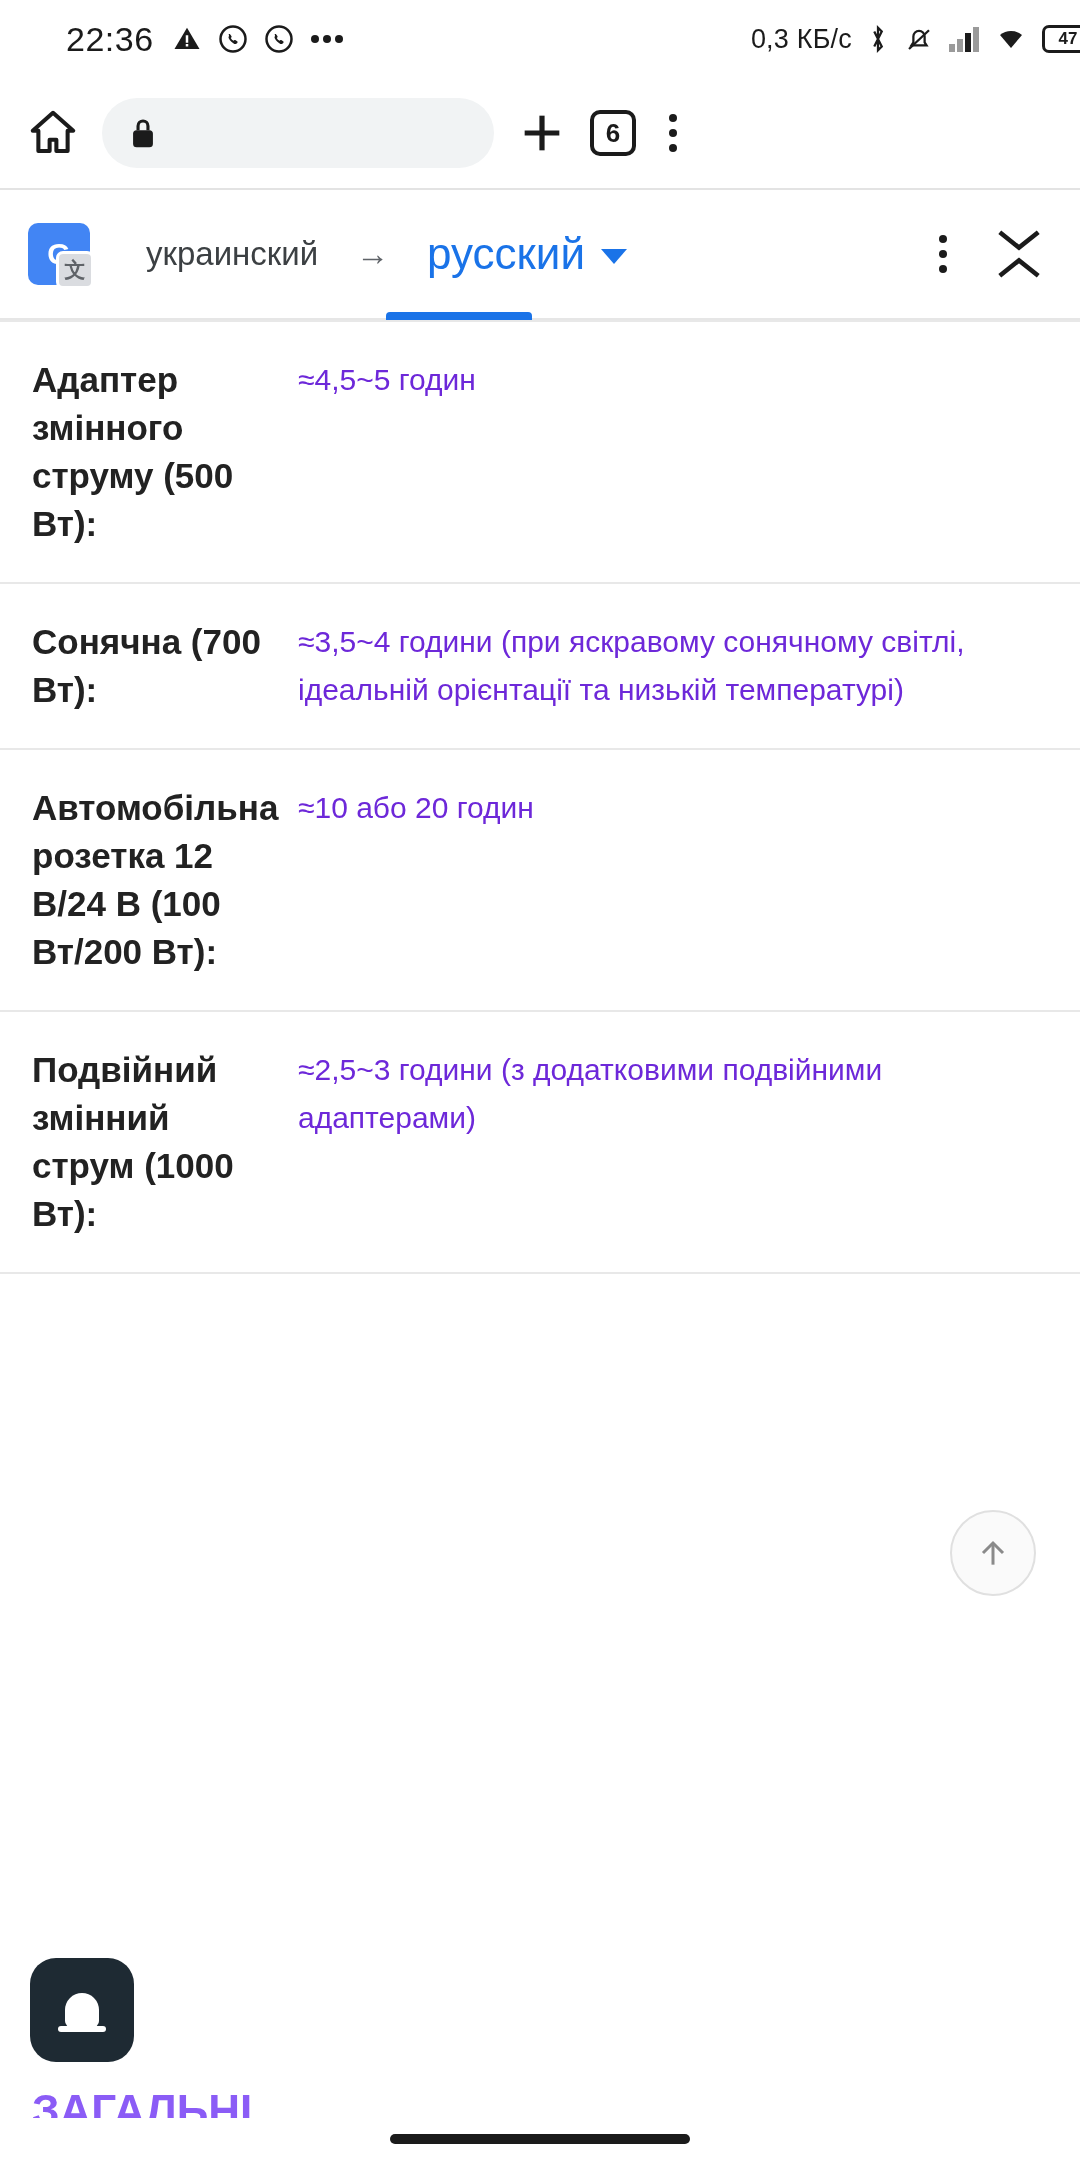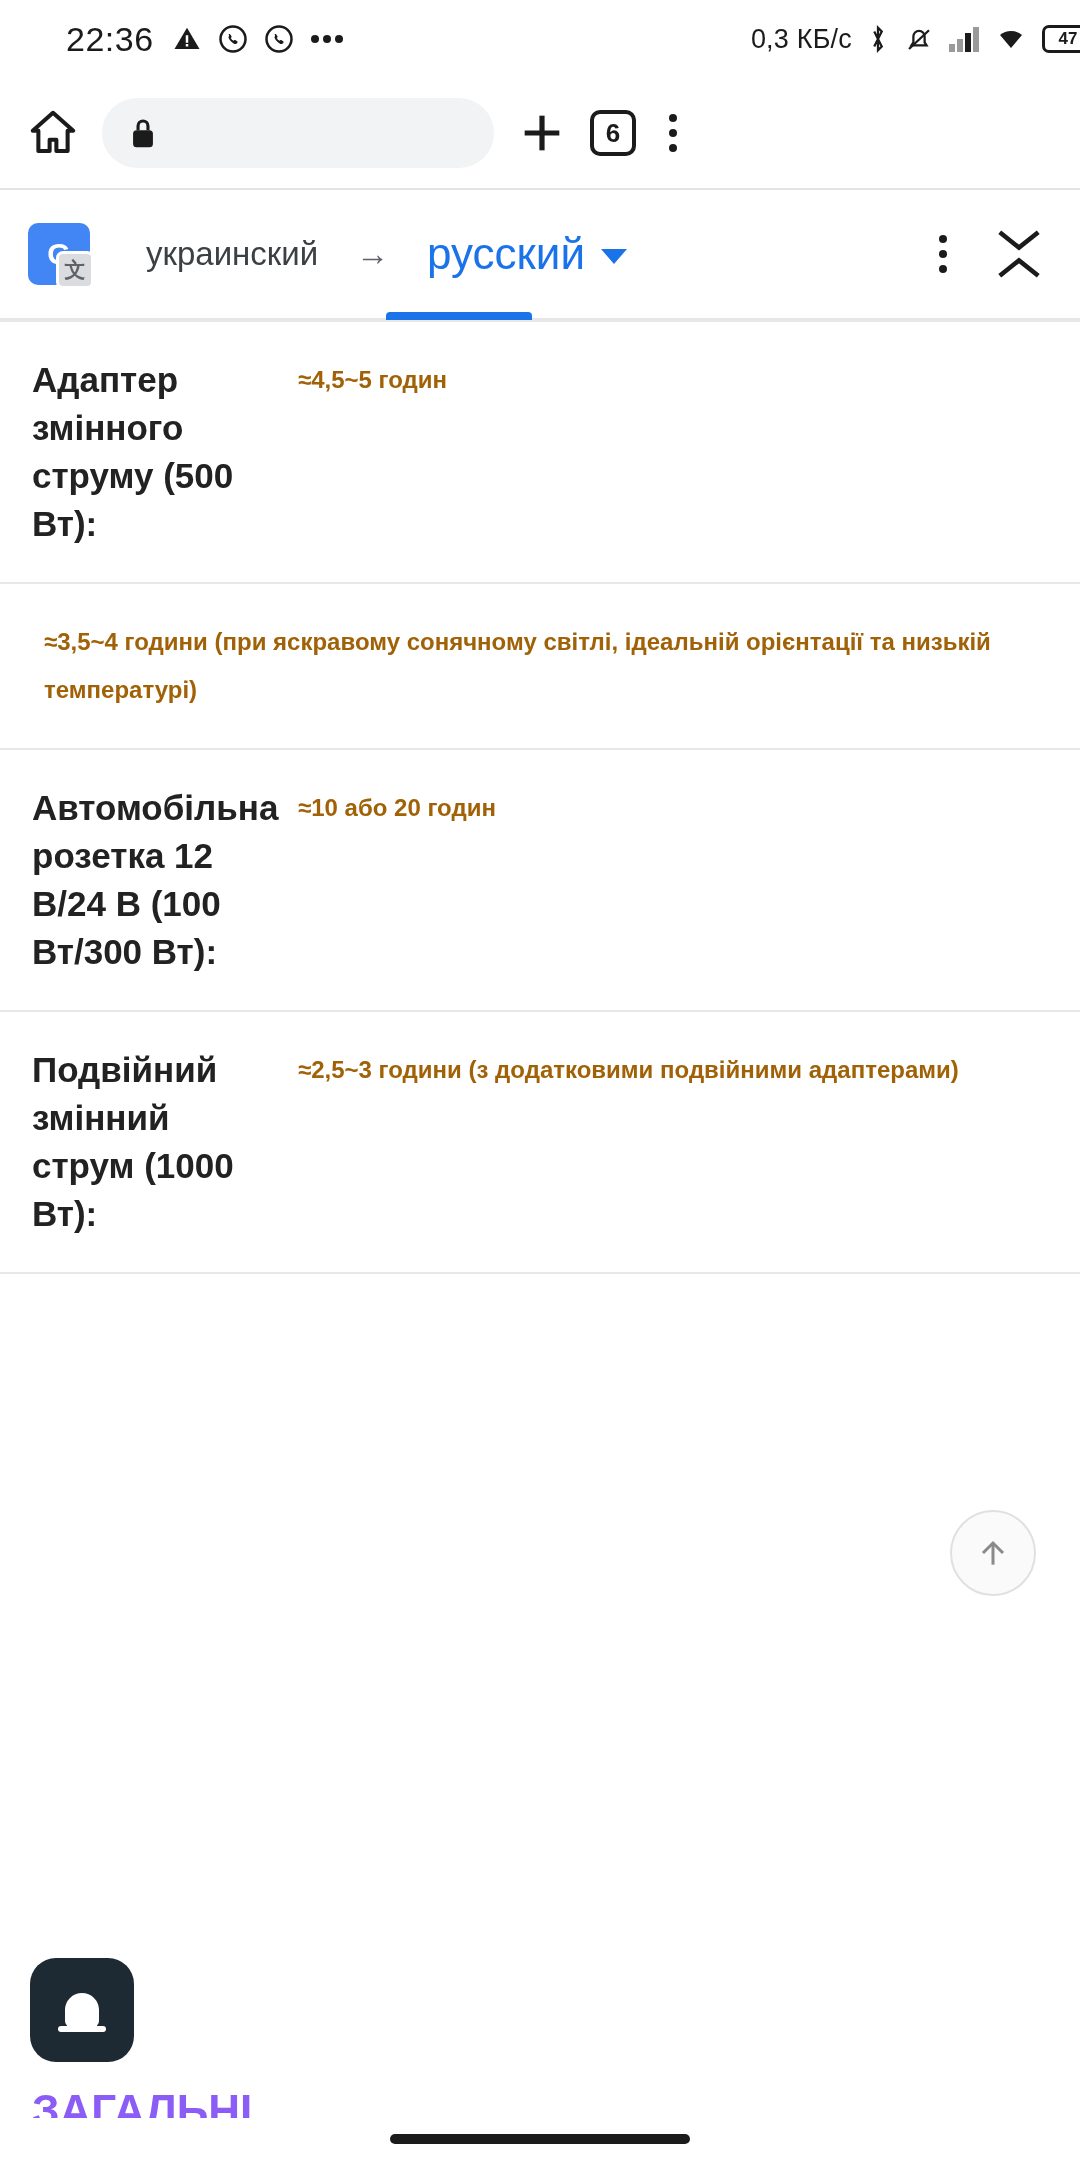--- a/index.html
+++ b/index.html
@@ -104,23 +104,22 @@
     padding: 34px 32px 34px 32px;
     border-bottom: 2px solid #e8e8e8;
   }
   .row:first-child { border-top: 2px solid #e8e8e8; }
   .cell-label {
     width: 254px; flex: 0 0 254px;
     font-size: 35px; line-height: 48px; font-weight: 700; color:#222;
     padding-right: 16px;
   }
   .cell-value {
-    flex: 1; font-size: 24px; line-height: 48px; color:#a16207;
+    flex: 1; font-size: 30px; line-height: 48px; color:#6d28d9;
     padding-left: 12px;
-    font-weight: bold;
   }
 
   
   .scroll-top {
     position: absolute; right: 44px; top: 1190px;
     width: 86px; height: 86px; border-radius: 50%;
     background: #fafafa; border: 2px solid #e0e0e0;
     display:flex; align-items:center; justify-content:center;
     color:#8a8a8a; font-size: 40px;
   }
@@ -286,25 +285,26 @@
   </div>
 
   <div class="content">
 
     <div class="row">
       <div class="cell-label">Адаптер змінного струму (500 Вт):</div>
       <div class="cell-value">≈4,5~5 годин</div>
     </div>
 
     <div class="row">
+      <div class="cell-label">Сонячна (700 Вт):</div>
       <div class="cell-value">≈3,5~4 години (при яскравому сонячному світлі, ідеальній орієнтації та низькій температурі)</div>
     </div>
 
     <div class="row">
-      <div class="cell-label">Автомобільна розетка 12 В/24 В (100 Вт/300 Вт):</div>
+      <div class="cell-label">Автомобільна розетка 12 В/24 В (100 Вт/200 Вт):</div>
       <div class="cell-value">≈10 або 20 годин</div>
     </div>
 
 
     <div class="row">
       <div class="cell-label">Подвійний змінний струм (1000 Вт):</div>
       <div class="cell-value">≈2,5~3 години (з додатковими подвійними адаптерами)</div>
     </div>
 
     <div class="heading-cut">ЗАГАЛЬНІ</div>

